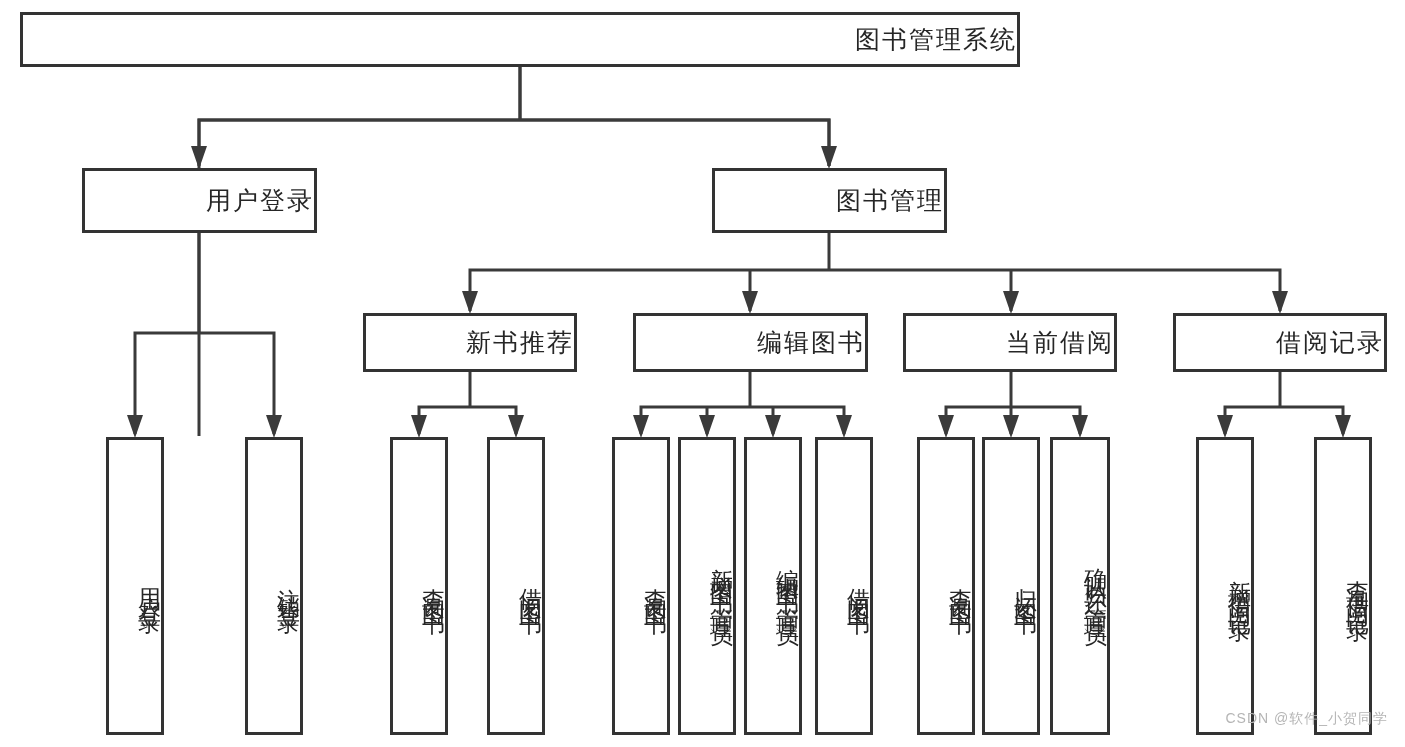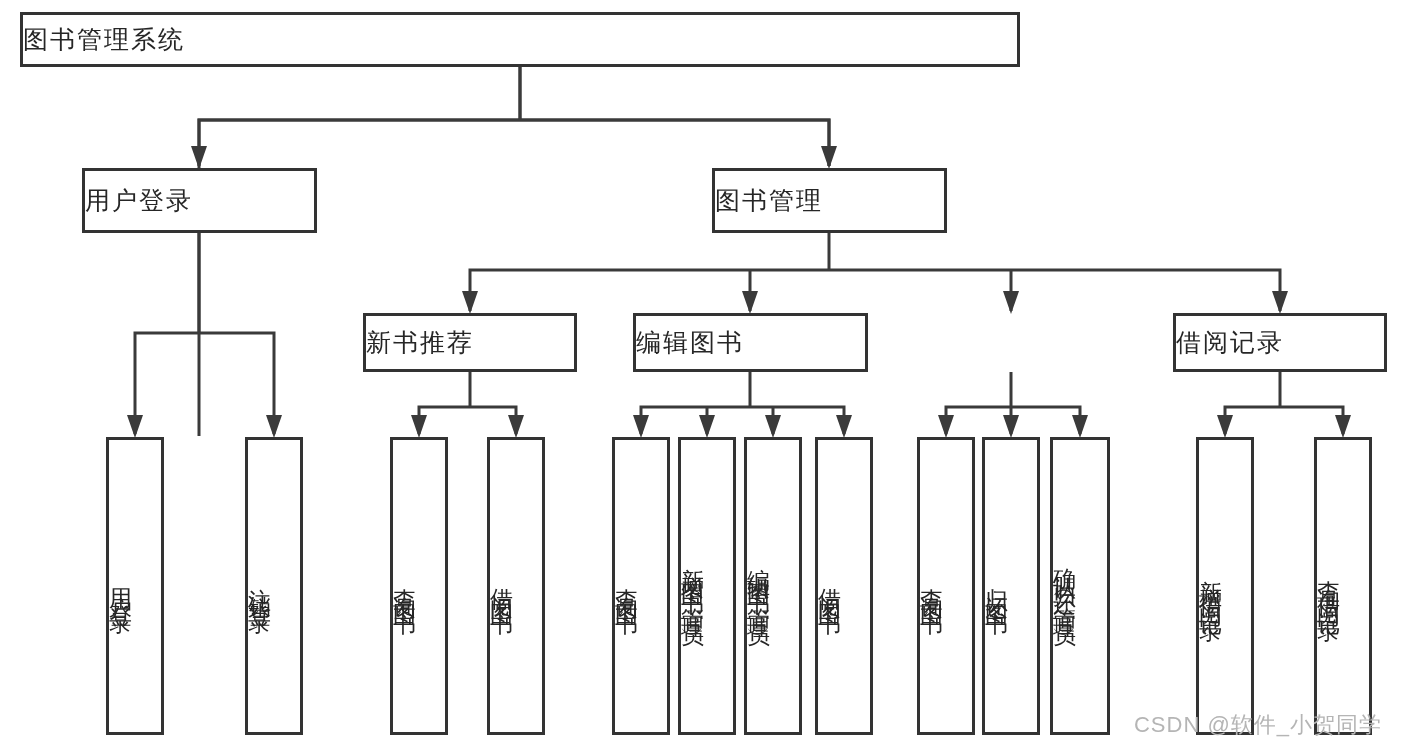--- a/index.html
+++ b/index.html
@@ -28,37 +28,37 @@
   }
   .cline { stroke: var(--line); stroke-width: 3; fill: none; }
   .carrow { fill: var(--line); stroke: none; }
   .box {
     position: absolute;
     box-sizing: border-box;
     background: var(--background);
     border: 3px solid var(--border);
     display: flex;
     align-items: center;
-    justify-content: flex-start;
+    justify-content: flex-end;
     color: var(--text);
   }
   .h-box { font-size: 25px; letter-spacing: 2px; white-space: nowrap; }
   .v-box .vtext {
     writing-mode: vertical-rl;
     text-orientation: mixed;
     font-size: 23px;
     letter-spacing: 8px;
     line-height: 1;
     white-space: nowrap;
   }
   .watermark {
     position: absolute;
-    right: 23px;
+    right: 17px;
     top: 710px;
-    font-size: 22px;
+    font-size: 14px;
     color: var(--watermark);
     letter-spacing: 1px;
     white-space: nowrap;
     z-index: 5;
   }
 </style>
 </head>
 <body>
 
 <div class="canvas">
@@ -113,20 +113,23 @@
   <div class="box h-box" style="left:363px;top:313px;width:214px;height:59px">
     <span>新书推荐</span>
   </div>
 
   <div class="box h-box" style="left:712px;top:168px;width:235px;height:65px">
     <span>图书管理</span>
   </div>
   <div class="box h-box" style="left:633px;top:313px;width:235px;height:59px">
     <span>编辑图书</span>
   </div>
+  <div class="box h-box" style="left:903px;top:313px;width:214px;height:59px">
+    <span>当前借阅</span>
+  </div>
   <div class="box h-box" style="left:1173px;top:313px;width:214px;height:59px">
     <span>借阅记录</span>
   </div>
 
   <div class="box v-box" style="left:106px;top:437px;width:58px;height:298px">
     <span class="vtext">用户登录</span>
   </div>
   <div class="box v-box" style="left:245px;top:437px;width:58px;height:298px">
     <span class="vtext">注销登录</span>
   </div>

